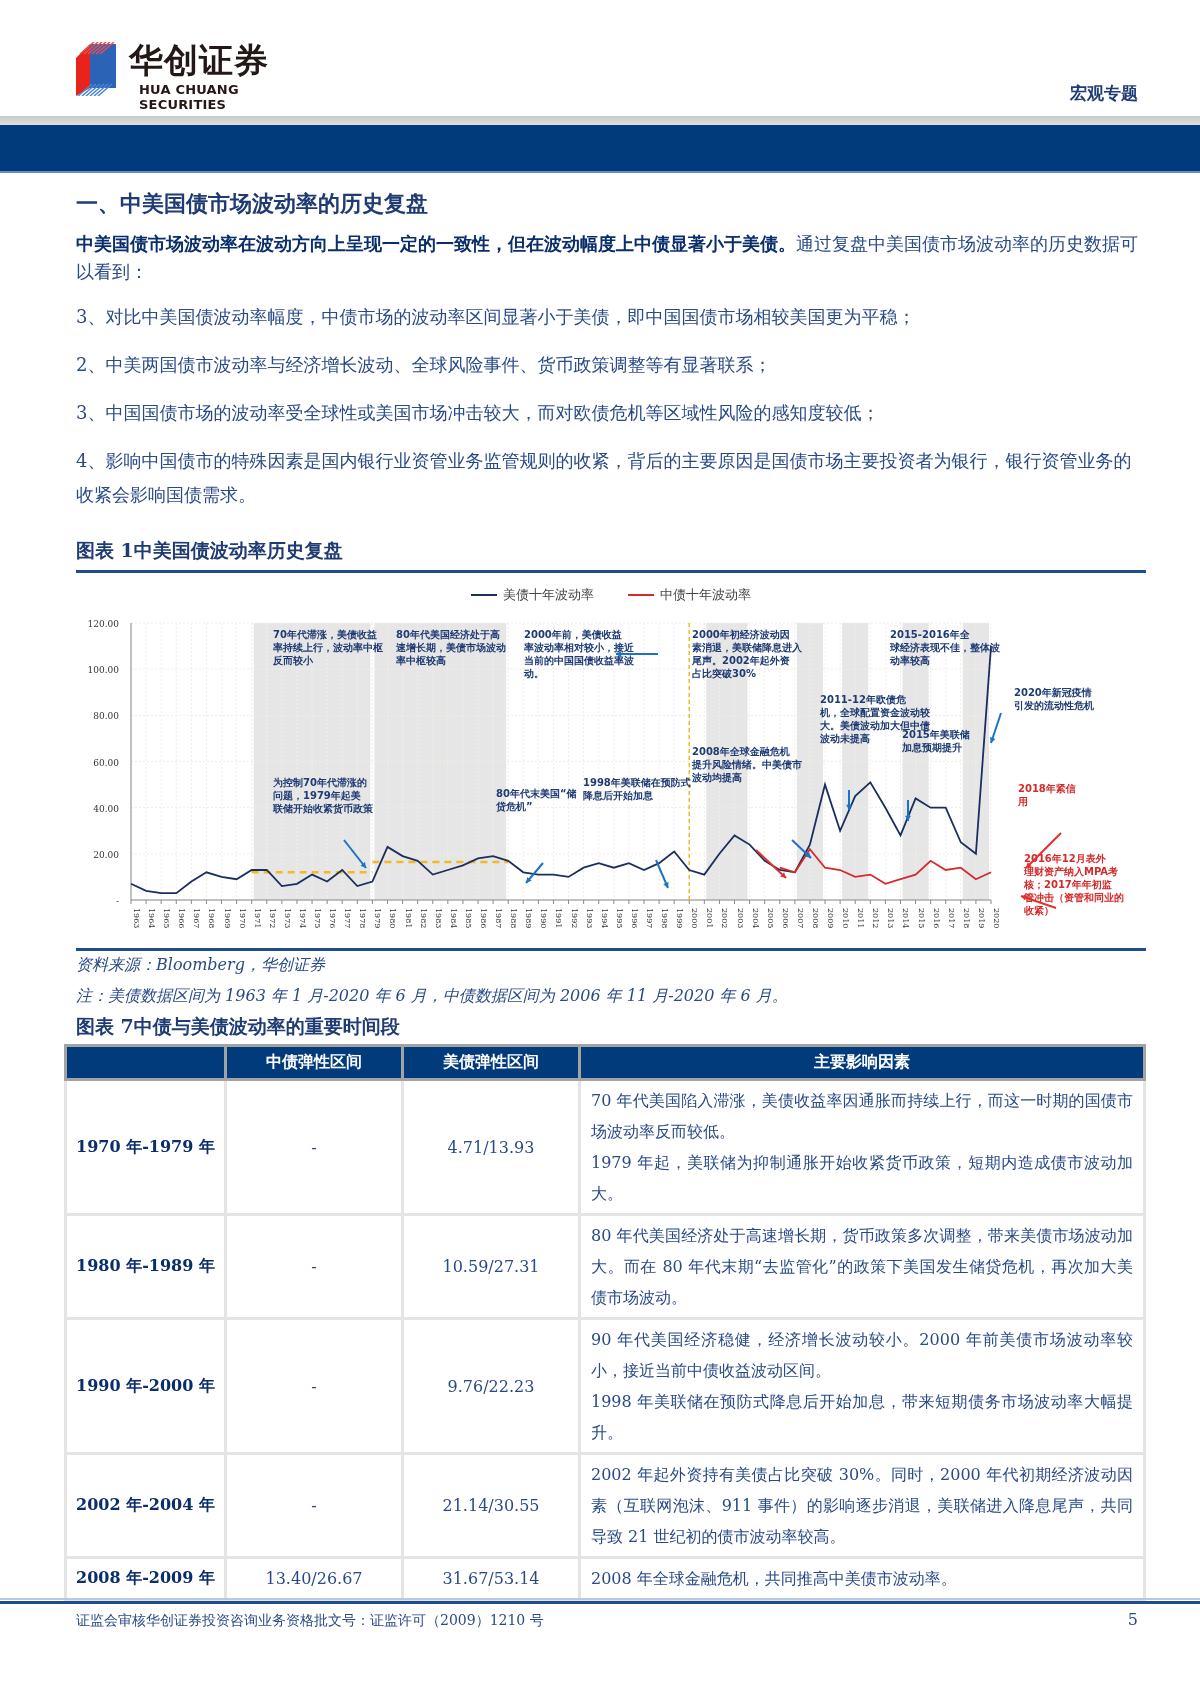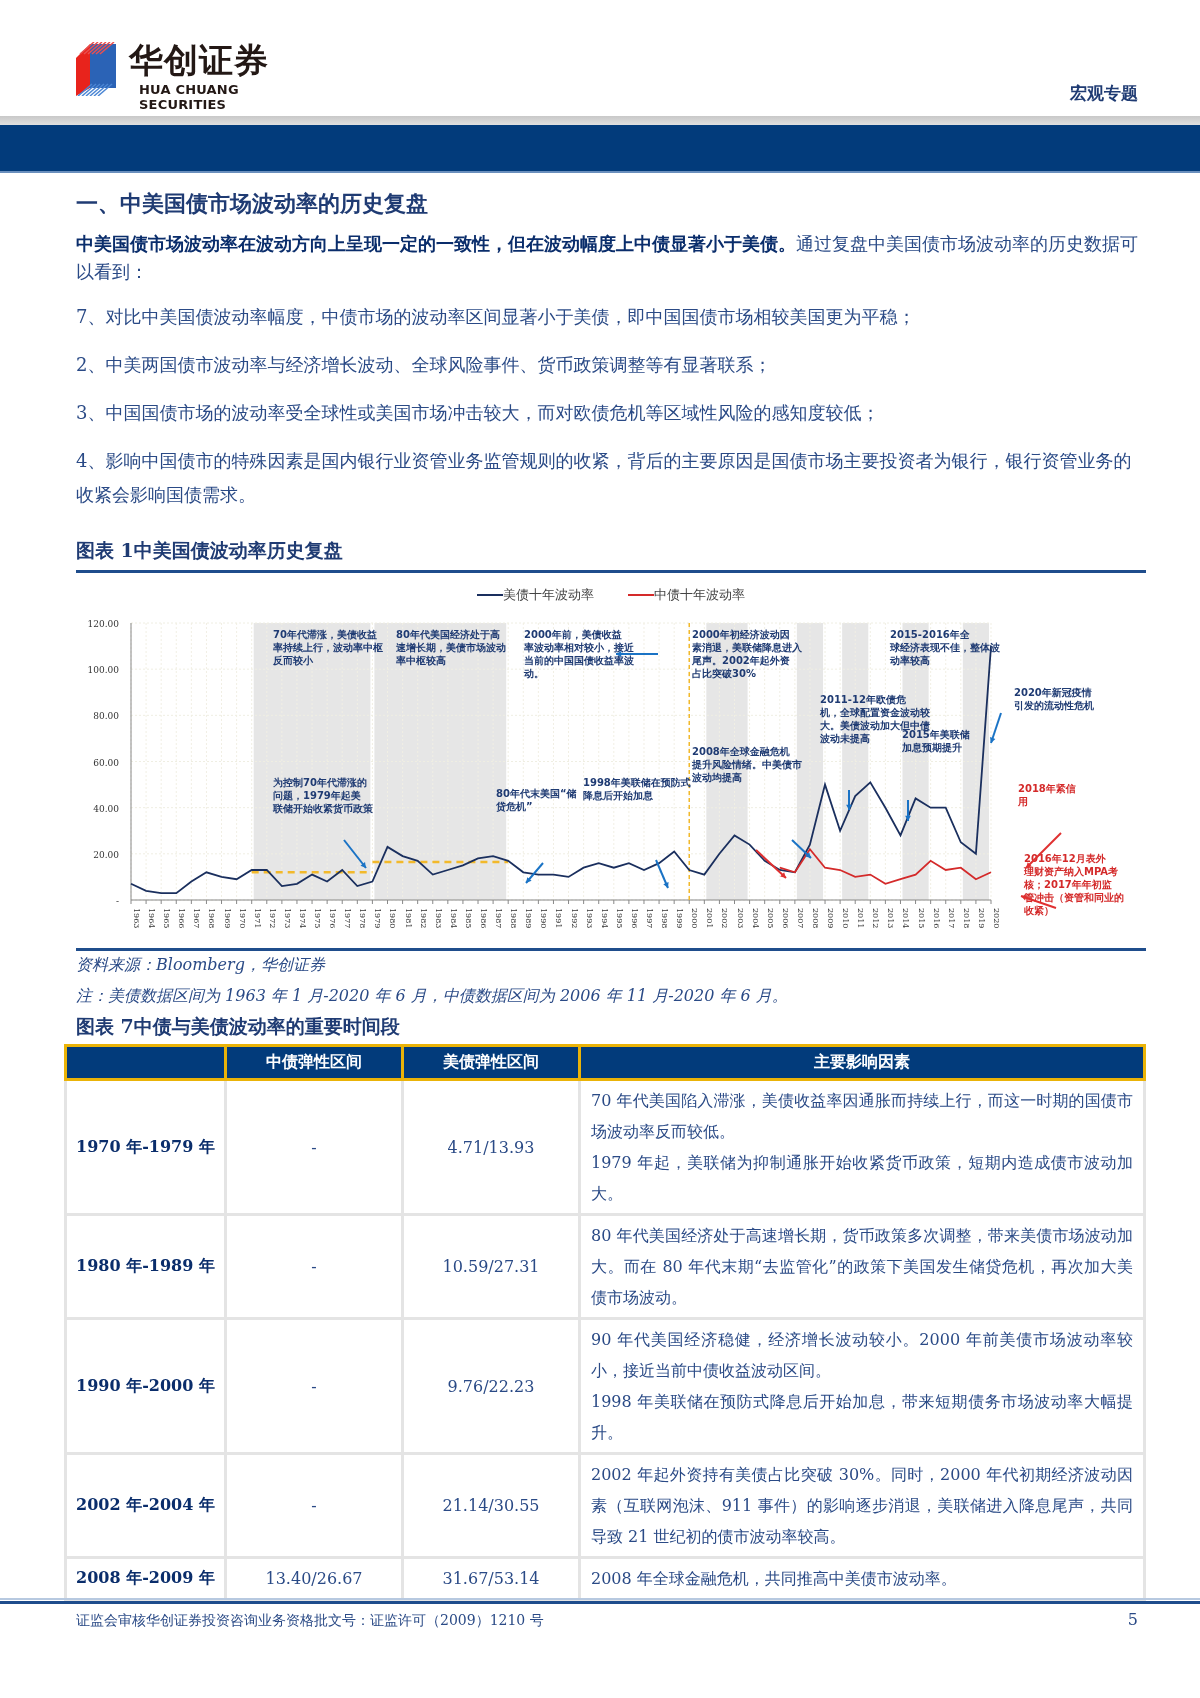--- a/index.html
+++ b/index.html
@@ -20,28 +20,28 @@
   .para { font-size: 18px; line-height: 28px; color: #2a4a86; }
   .para b { color: #0a2d6b; font-weight: bold; }
   .point { font-size: 18px; line-height: 34px; color: #2a4a86; margin-top: 14px; }
 
   .fig-title { position: absolute; left: 76px; width: 1070px; font-weight: bold; font-size: 19px; color: #1f3b73; border-bottom: 3px solid #1f4d8c; padding-bottom: 6px; }
   .fig-title .num { }
 
   .chart { position: absolute; left: 76px; top: 578px; width: 1070px; height: 370px; }
   .chart svg { position: absolute; left: 0; top: 0; }
   .legend { position: absolute; top: 8px; left: 0; width: 1070px; display: flex; justify-content: center; gap: 34px; font-family: "DejaVu Sans", sans-serif; font-size: 13px; color: #444; }
-  .legend-item { display: flex; align-items: center; }
+  .legend-item { display: flex; align-items: center; gap: 6px; }
   .legend-swatch { width: 26px; height: 2px; display: inline-block; }
 
   .chart-bottom-rule { position: absolute; left: 76px; top: 948px; width: 1070px; height: 3px; background: #1f4d8c; }
   .note { position: absolute; left: 76px; font-style: italic; font-size: 16px; color: #2a4a86; }
 
   table.tbl { position: absolute; left: 64px; top: 1044px; width: 1082px; border-collapse: collapse; font-size: 16px; color: #2a4a86; }
-  .tbl th { background: #023b7b; color: #ffffff; font-weight: bold; height: 34px; border: 3px solid #eab308; font-size: 16px; }
+  .tbl th { background: #023b7b; color: #ffffff; font-weight: bold; height: 34px; border: 3px solid #a3a3a3; font-size: 16px; }
   .tbl td { border: 3px solid #e4e4e4; vertical-align: middle; }
   .tbl td.period { font-weight: bold; color: #0a2d6b; text-align: center; width: 160px; }
   .tbl td.val { text-align: center; width: 177px; }
   .tbl td.desc { padding: 4px 10px; line-height: 31px; text-align: justify; }
 
   .footer-rule { position: absolute; left: 0; top: 1598px; width: 1200px; height: 6px; border-top: 2px solid #b7c9e0; border-bottom: 3px solid #1f4d8c; }
   .footer-text { position: absolute; left: 76px; top: 1612px; font-size: 14px; color: #2a4a86; }
   .page-num { position: absolute; right: 62px; top: 1610px; font-size: 16px; color: #2a4a86; }
 </style>
 </head>
@@ -75,21 +75,21 @@
   <div class="header-tag">宏观专题</div>
 </div>
 <div class="gray-strip"></div>
 <div class="blue-band"></div>
 
 <div class="content">
   <div class="h1">一、中美国债市场波动率的历史复盘</div>
   <div class="para">
     <b>中美国债市场波动率在波动方向上呈现一定的一致性，但在波动幅度上中债显著小于美债。</b><span>通过复盘中美国债市场波动率的历史数据可以看到：</span>
   </div>
-  <div class="point">7、对比中美国债波动率幅度，中债市场的波动率区间显著小于美债，即中国国债市场相较美国更为平稳；</div>
+  <div class="point">3、对比中美国债波动率幅度，中债市场的波动率区间显著小于美债，即中国国债市场相较美国更为平稳；</div>
   <div class="point">2、中美两国债市波动率与经济增长波动、全球风险事件、货币政策调整等有显著联系；</div>
   <div class="point">3、中国国债市场的波动率受全球性或美国市场冲击较大，而对欧债危机等区域性风险的感知度较低；</div>
   <div class="point">4、影响中国债市的特殊因素是国内银行业资管业务监管规则的收紧，背后的主要原因是国债市场主要投资者为银行，银行资管业务的收紧会影响国债需求。</div>
 </div>
 
 <div class="fig-title" style="top:538px;">
   <span class="num">图表 1</span><span>中美国债波动率历史复盘</span>
 </div>
 
 <div class="chart">

